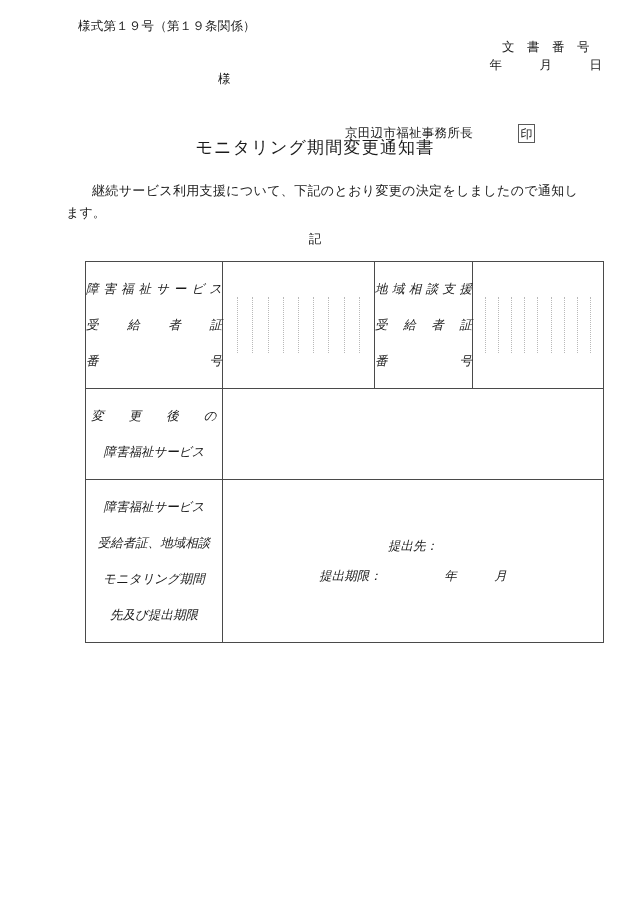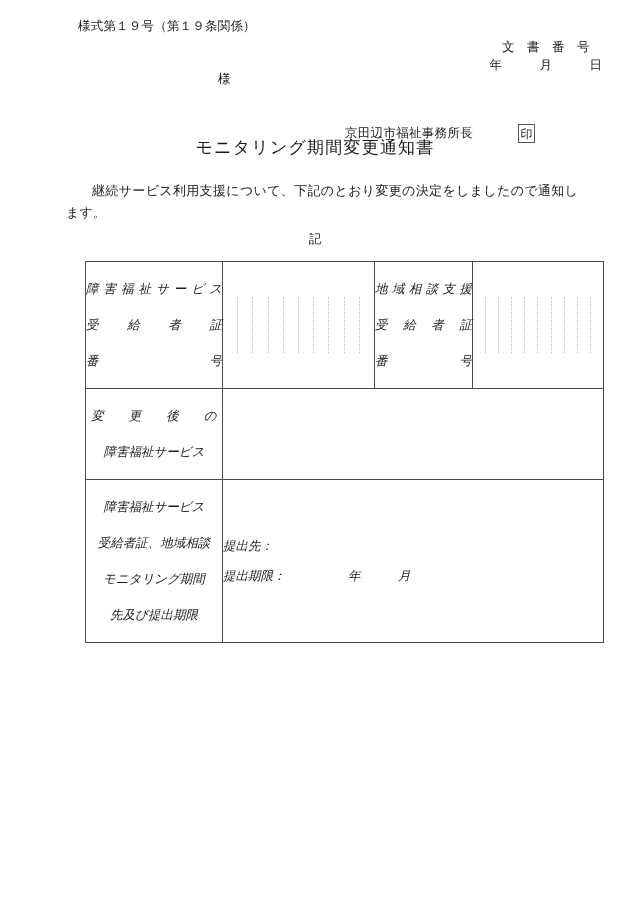--- a/index.html
+++ b/index.html
@@ -153,21 +153,21 @@
     flex: 1 1 0;
     border-right: 1px dotted #b9b9b9;
   }
   .grid span:last-child { border-right: none; }
 
   .blank-cell { }
 
   .submit-block {
     padding: 14px 0 16px 0;
     line-height: 30px;
-    text-align: left;
+    text-align: center;
     margin-left: 16px;
   }
   .submit-line { display: block; white-space: pre; }
 </style>
 </head>
 <body>
 
 <div class="page">
 
   <div class="form-no">様式第１９号（第１９条関係）</div>

